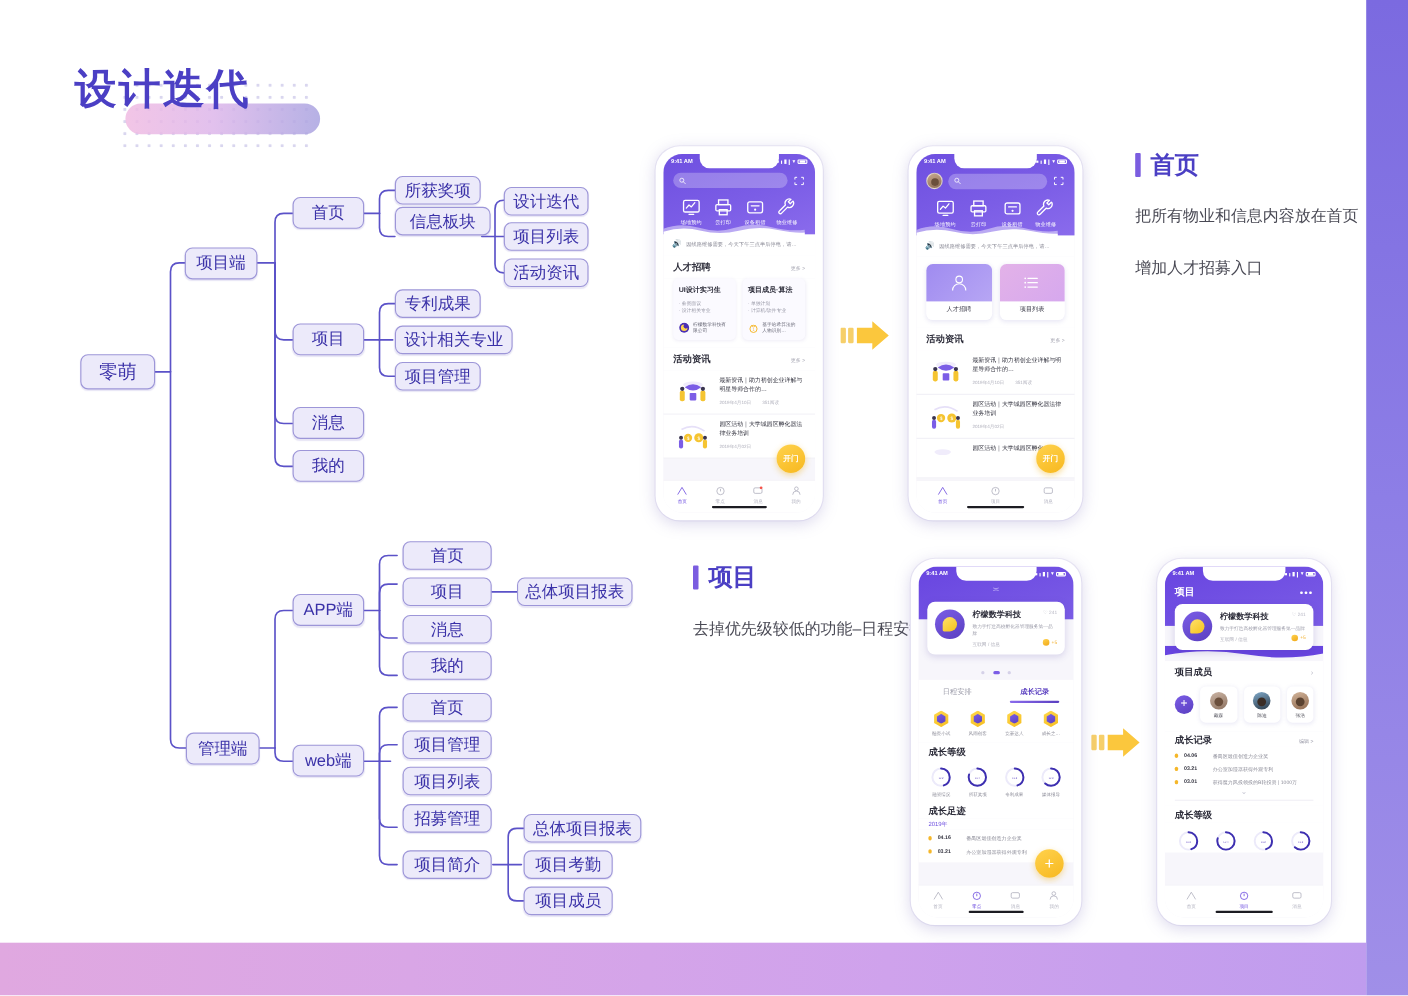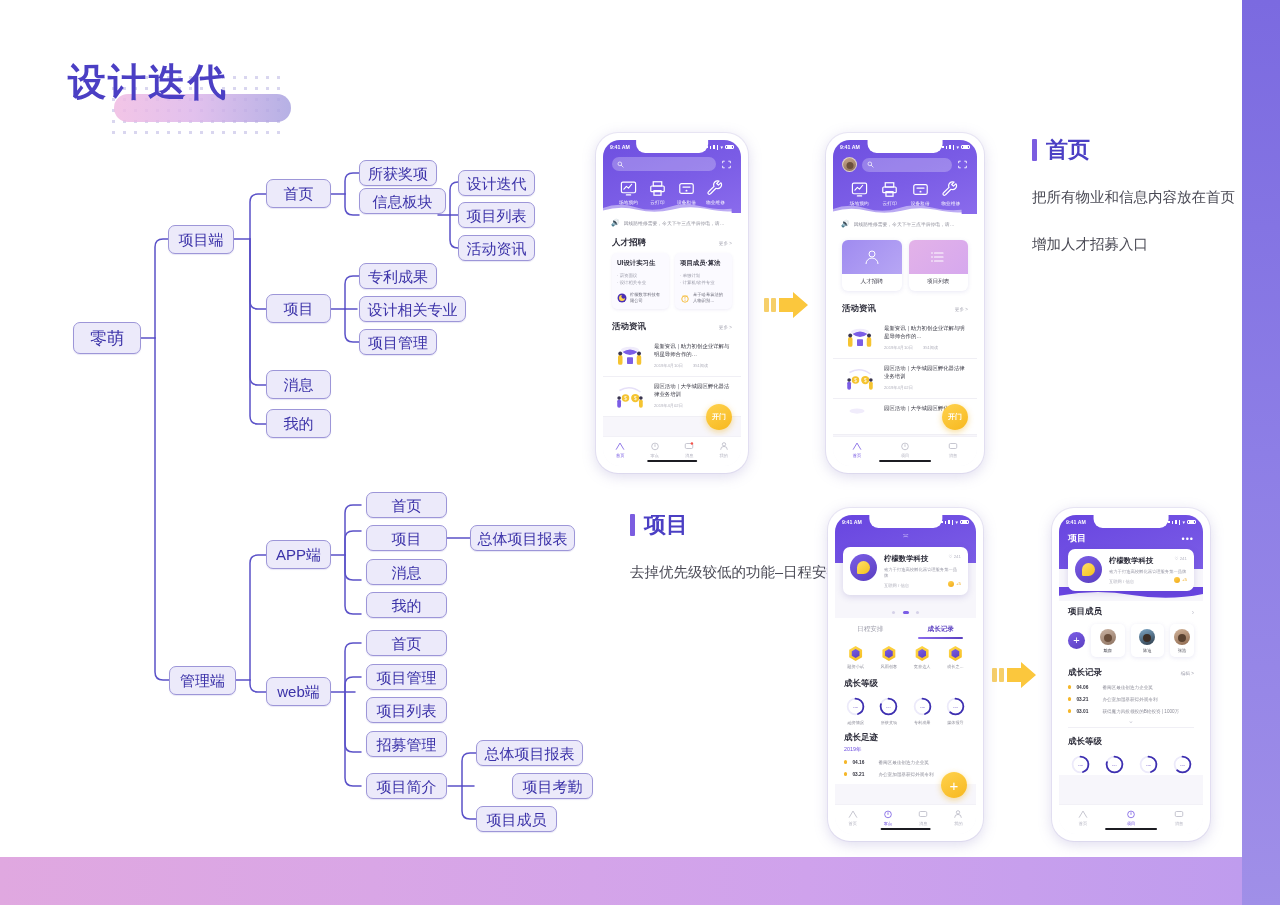--- a/index.html
+++ b/index.html
@@ -415,21 +415,21 @@
   <div class="node" style="left:366px;top:731px;width:81px;height:26px;">
       <span>招募管理</span>
     </div>
   <div class="node" style="left:366px;top:773px;width:81px;height:26px;">
       <span>项目简介</span>
     </div>
 
   <div class="node" style="left:476px;top:740px;width:107px;height:26px;">
       <span>总体项目报表</span>
     </div>
-  <div class="node" style="left:476px;top:773px;width:81px;height:26px;margin-left:36px;">
+  <div class="node" style="left:476px;top:773px;width:81px;height:26px;">
       <span>项目考勤</span>
     </div>
   <div class="node" style="left:476px;top:806px;width:81px;height:26px;">
       <span>项目成员</span>
     </div>
 </div>
 
 <svg class="flow-arrow" style="left:764px;top:290px;" viewBox="0 0 46 30">
   <rect x="0" y="8" width="5" height="14" rx="1" fill="#f6cf6a"></rect>
   <rect x="7" y="8" width="5" height="14" rx="1" fill="#f6cf6a"></rect>

